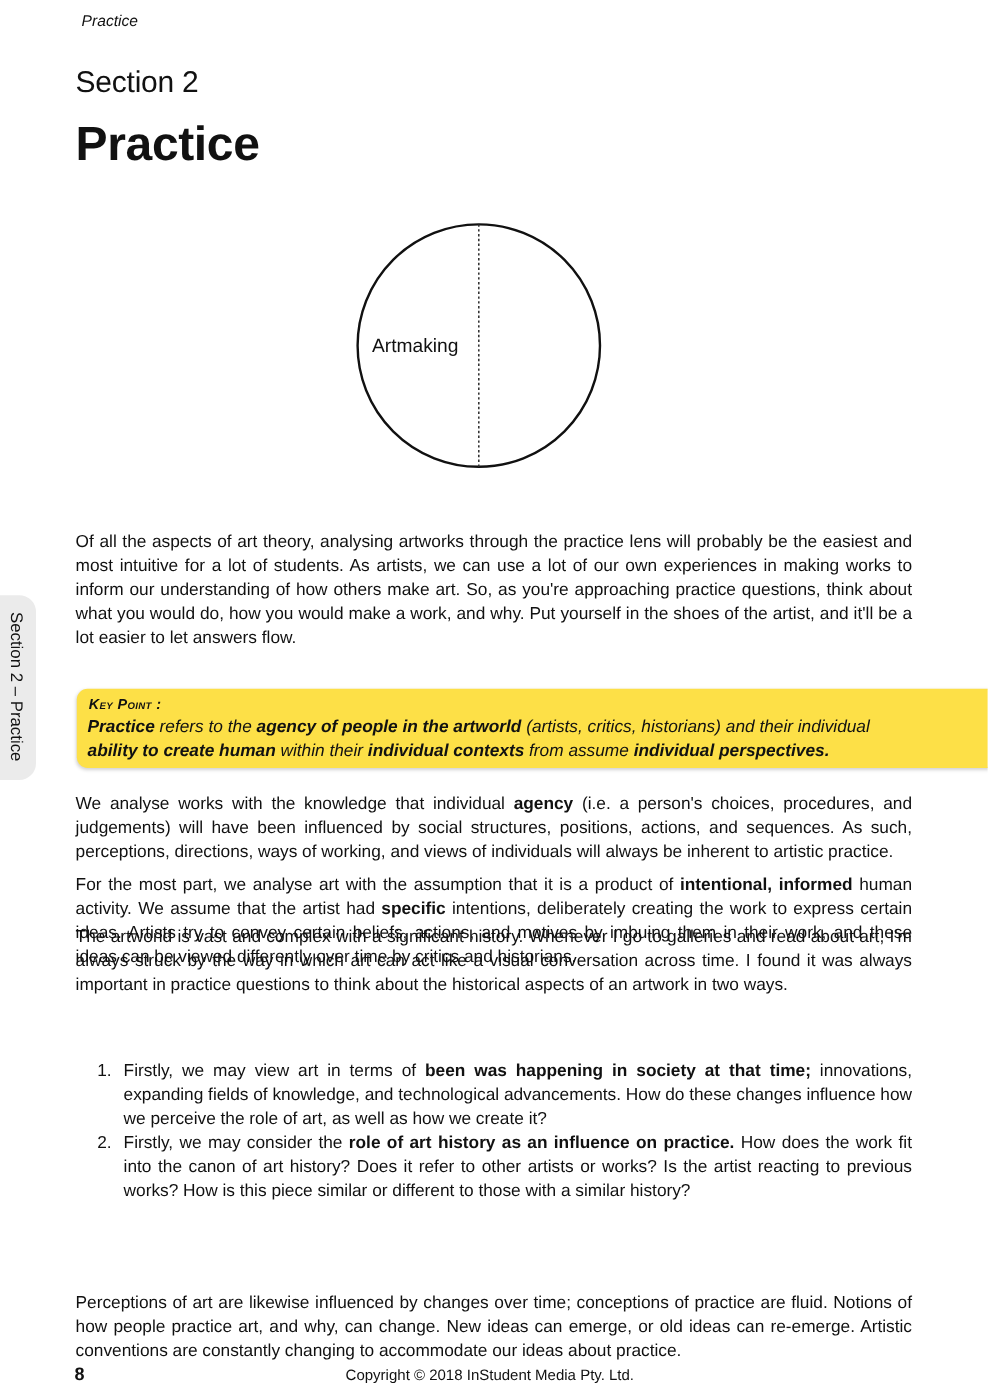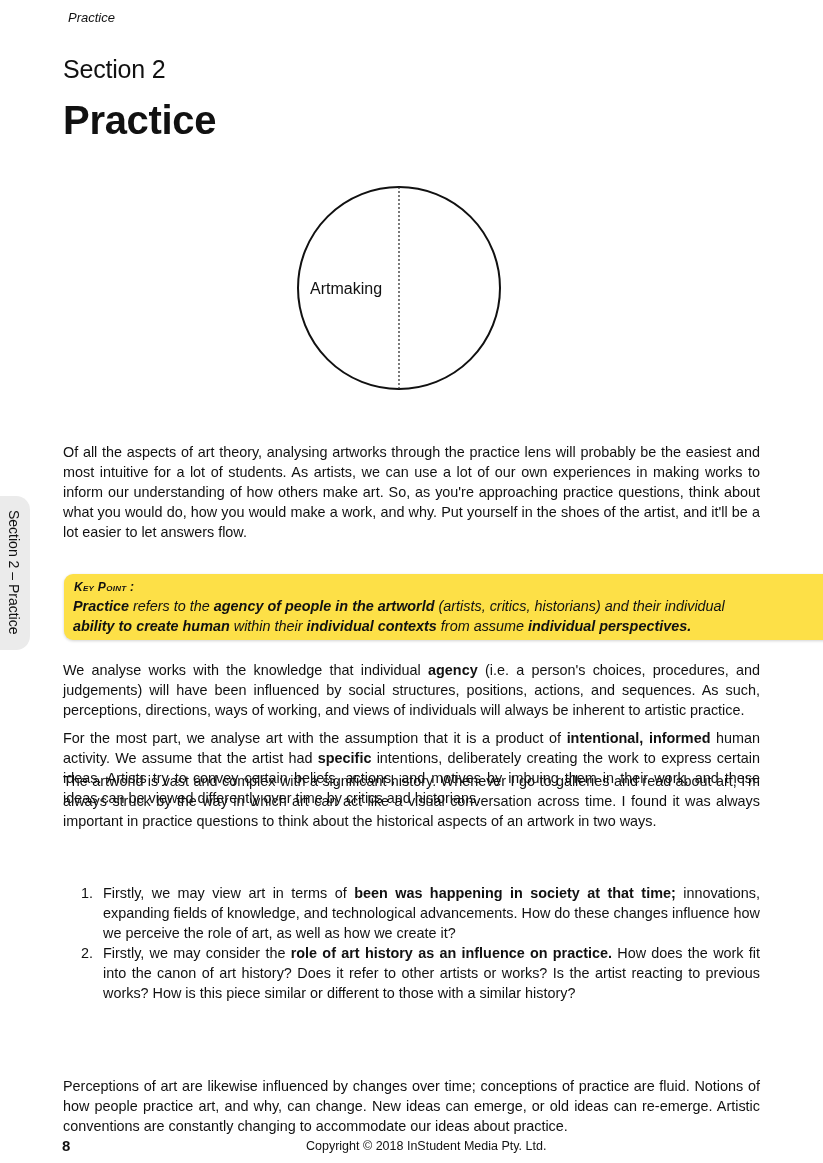--- a/index.html
+++ b/index.html
@@ -63,21 +63,21 @@
   }
 
   .list { position: absolute; left: 63px; width: 697px; font-size: 14.4px; line-height: 20px; }
   .list-item { position: relative; padding-left: 40px; text-align: justify; }
   .list-num { position: absolute; left: 18px; top: 0; }
 
   .footer-page {
     position: absolute; left: 62px; top: 1137px; font-size: 15px; font-weight: bold;
   }
   .footer-copy {
-    position: absolute; left: 306px; top: 1139px; font-size: 12.5px; text-align: right;
+    position: absolute; left: 288px; top: 1139px; font-size: 12.5px; text-align: right;
   }
 </style>
 </head>
 <body>
 
 <div class="running-head">Practice</div>
 <div class="section-label">Section 2</div>
 <div class="page-title">Practice</div>
 
 <div class="diagram">

